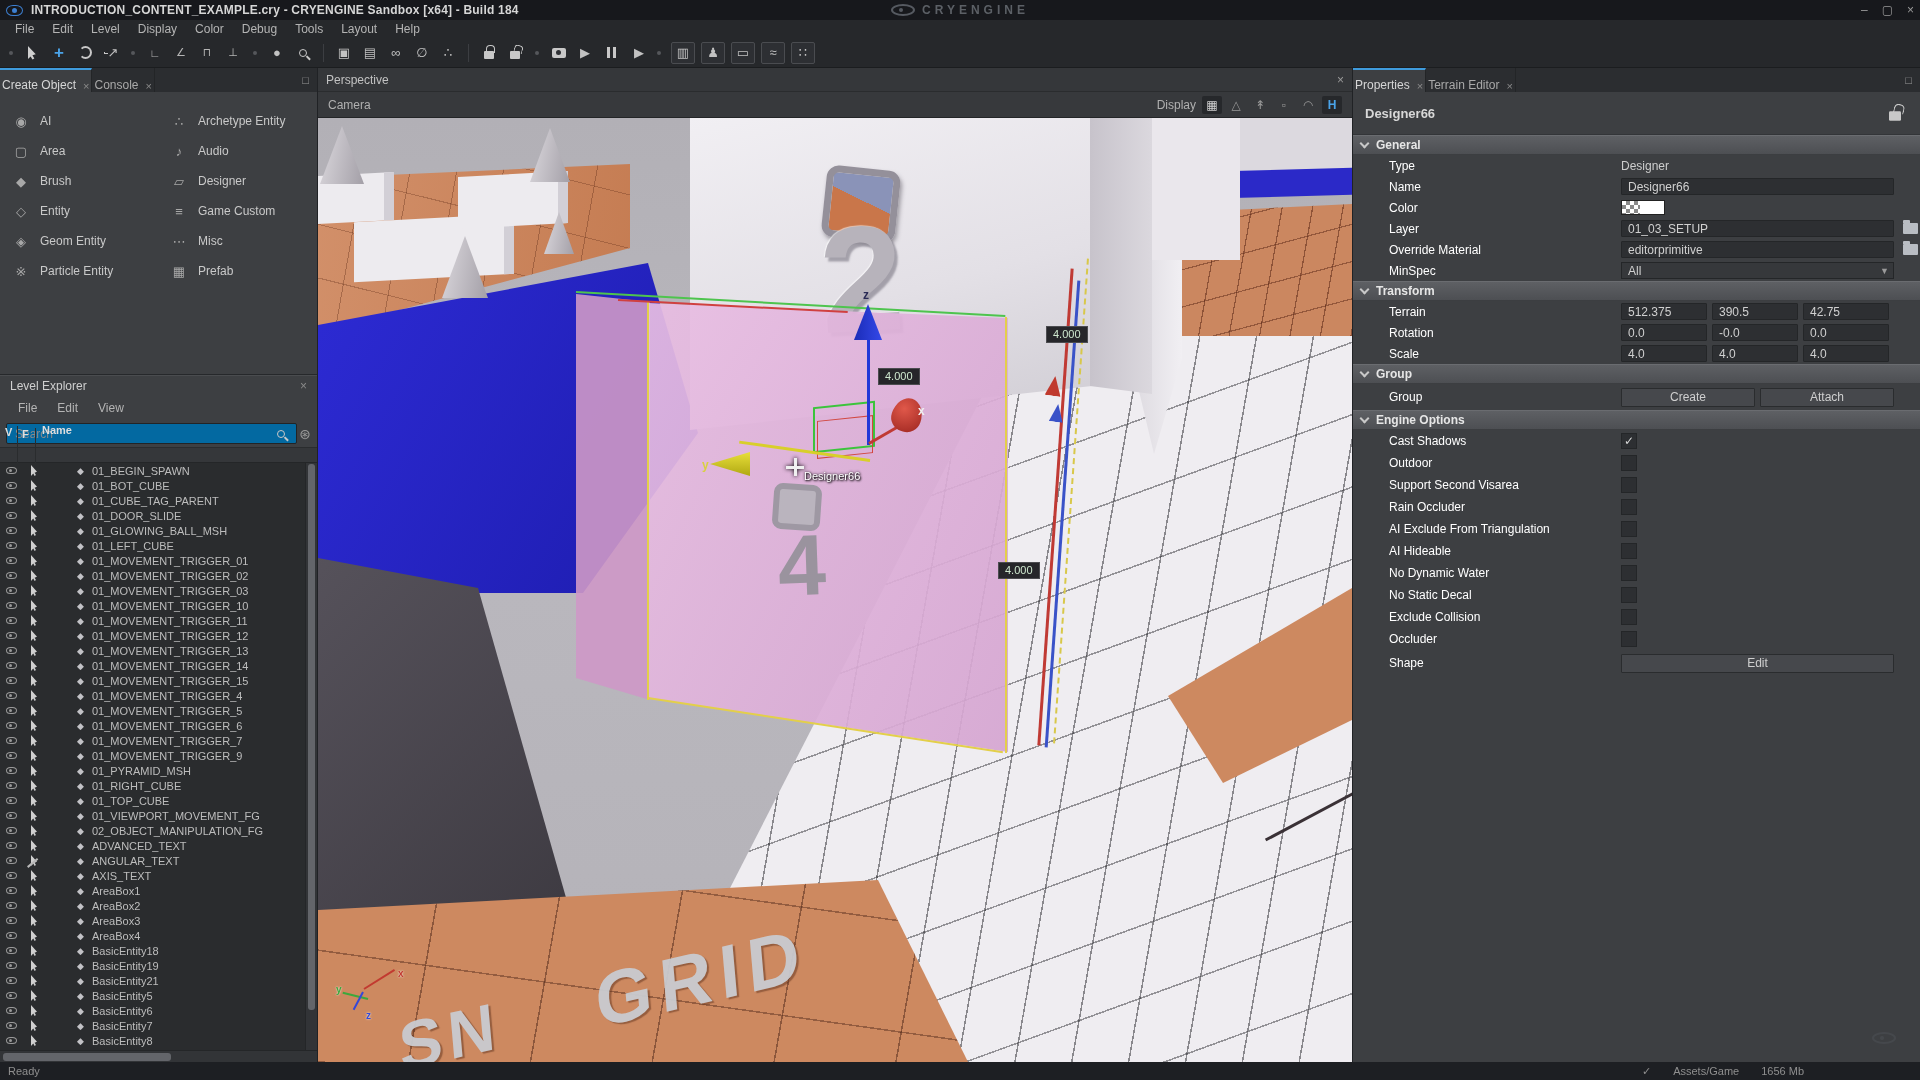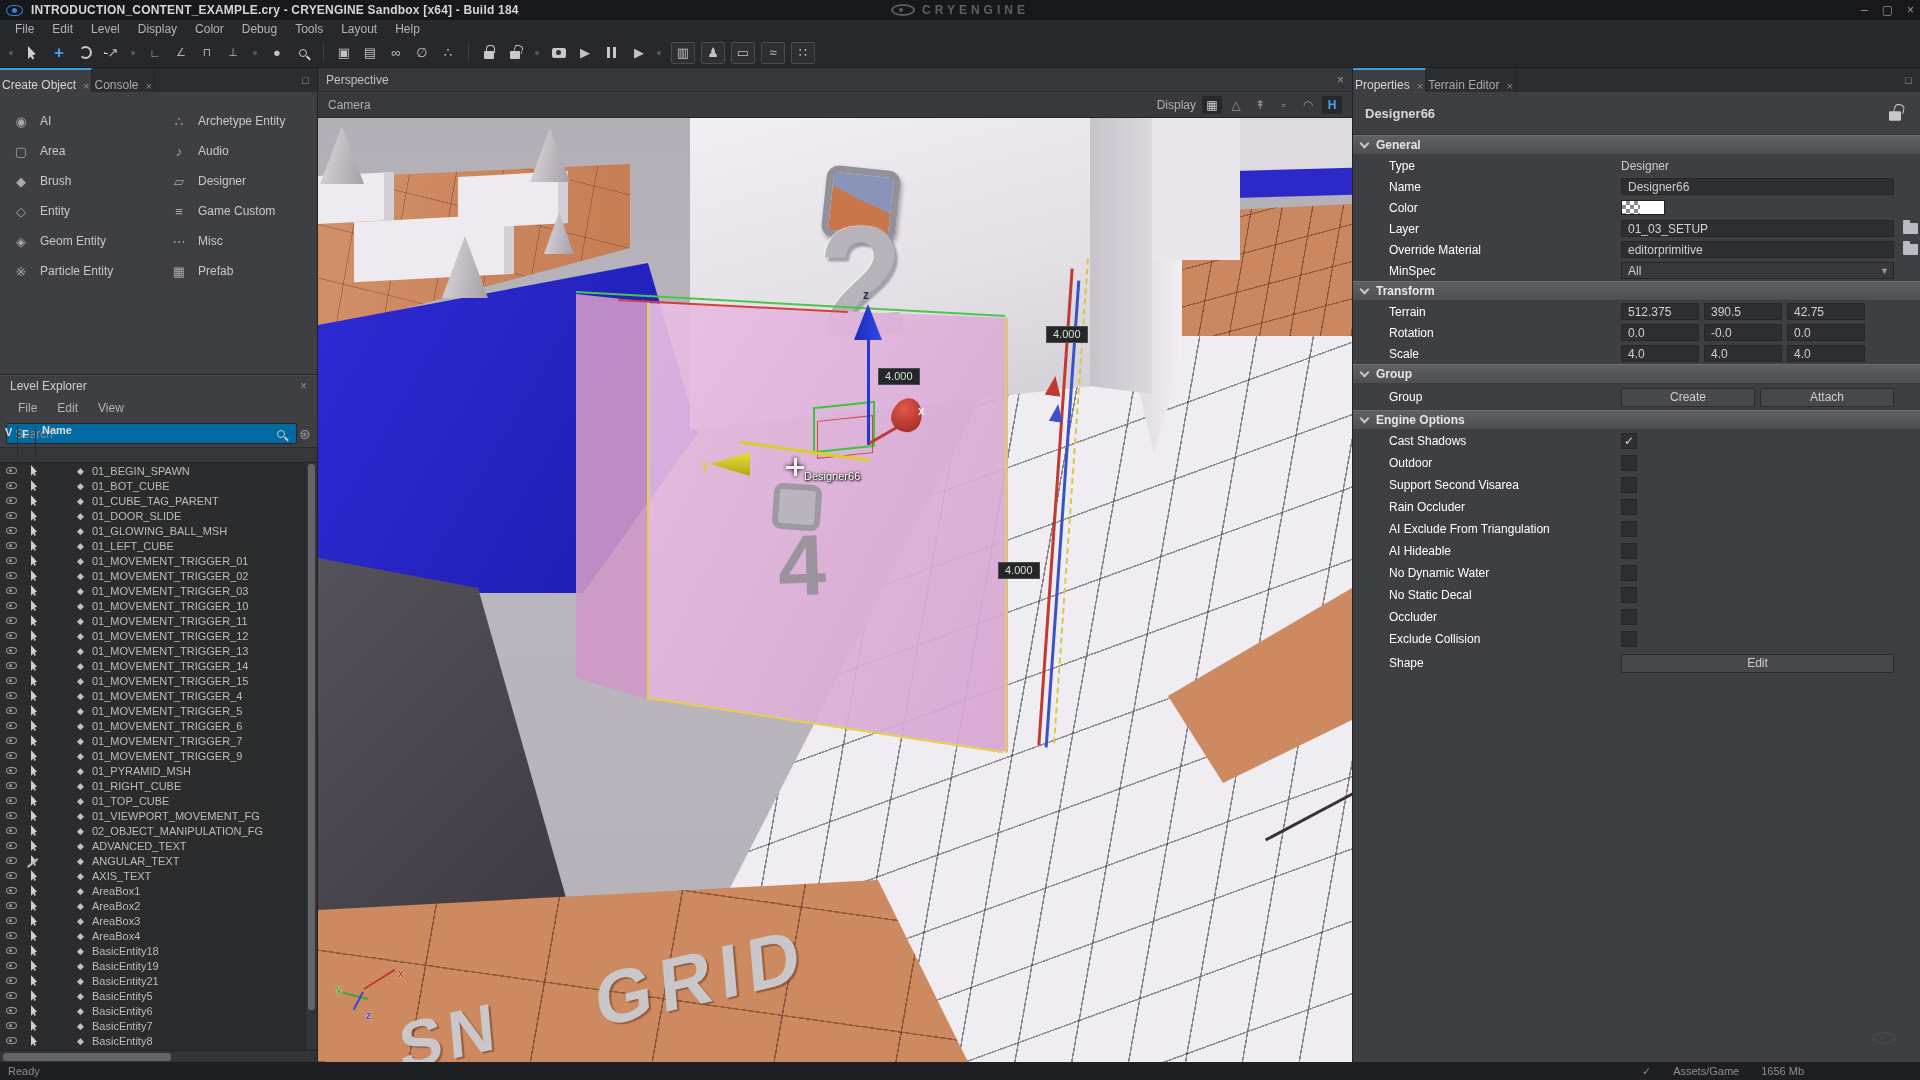--- a/index.html
+++ b/index.html
@@ -189,21 +189,21 @@
   .props-head .i-lock{margin-left:auto;transform:scale(1.2);margin-right:8px}
   .sect{height:20px;background:linear-gradient(#5e6064,#4d4f53);display:flex;align-items:center;gap:8px;padding:0 8px;border-top:1px solid #6a6c70;border-bottom:1px solid #3c3e41}
   .sect b{color:#e6e6e6;font-size:12px}
   .chev{width:7px;height:7px;border-left:2px solid #c8c8c8;border-bottom:2px solid #c8c8c8;transform:rotate(-45deg);margin-top:-3px}
   .prow{height:21px;display:flex;align-items:center;padding-left:36px}
   .prow.tall{height:26px}
   .plabel{width:232px;color:#ffffff}
   .pval{flex:1;display:flex;align-items:center;gap:5px;padding-right:26px;position:relative}
   .ptext{color:#cdcdcd}
   .pinput{height:17px;background:#2d2f32;border:1px solid #242628;border-radius:1px;color:#d0d0d0;padding:0 6px;font-size:12px;font-family:inherit;width:100%}
-  .pinput.third{width:78px;flex:none}
+  .pinput.third{width:86px;flex:none}
   .swatch{width:44px;height:15px;background:#fff;border:1px solid #222;position:relative}
   .swatch::before{content:"";position:absolute;left:0;top:0;bottom:0;width:18px;
       background-image:linear-gradient(45deg,#8a8a8a 25%,transparent 25%,transparent 75%,#8a8a8a 75%),linear-gradient(45deg,#8a8a8a 25%,transparent 25%,transparent 75%,#8a8a8a 75%);
       background-size:8px 8px;background-position:0 0,4px 4px}
   .folder{position:absolute;right:2px;width:15px;height:11px;background:#b9bdc3;border-radius:1px}
   .folder::before{content:"";position:absolute;left:0;top:-3px;width:7px;height:3px;background:#b9bdc3;border-radius:1px 1px 0 0}
   .dd{height:17px;background:#36383b;border:1px solid #242628;color:#d0d0d0;display:flex;align-items:center;padding:0 6px;width:100%;position:relative}
   .dd .arr{position:absolute;right:4px;color:#9a9a9a;font-size:9px}
   .checkbox{width:16px;height:16px;background:#2d2f32;border:1px solid #242628;display:flex;align-items:center;justify-content:center;color:#d8d8d8;font-size:12px;font-weight:bold}
   .pbtn{height:19px;background:#46484c;border:1px solid #2a2c2e;border-radius:1px;color:#cfcfcf;display:flex;align-items:center;justify-content:center}
@@ -1193,29 +1193,29 @@
 
         <div class="prow" style="height:22px">
           <span class="plabel">No Static Decal</span>
           <span class="pval">
             <span class="checkbox"></span>
 
           </span>
         </div>
 
         <div class="prow" style="height:22px">
-          <span class="plabel">Occluder</span>
+          <span class="plabel">Exclude Collision</span>
           <span class="pval">
             <span class="checkbox"></span>
 
           </span>
         </div>
 
         <div class="prow" style="height:22px">
-          <span class="plabel">Exclude Collision</span>
+          <span class="plabel">Occluder</span>
           <span class="pval">
             <span class="checkbox"></span>
 
           </span>
         </div>
       </div>
 
     <div class="prow tall">
       <span class="plabel">Shape</span>
       <span class="pval">

